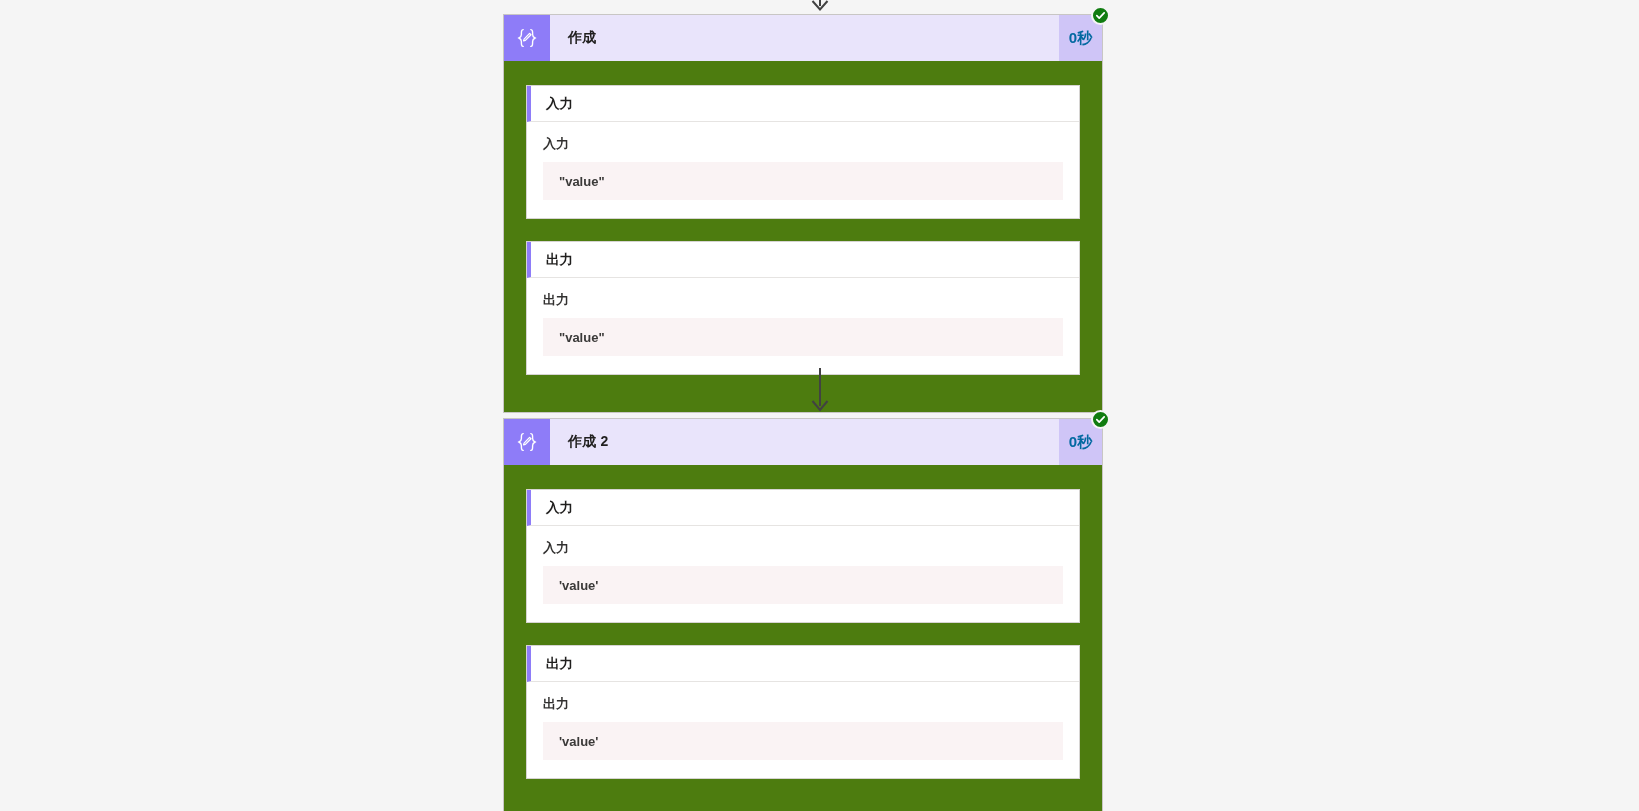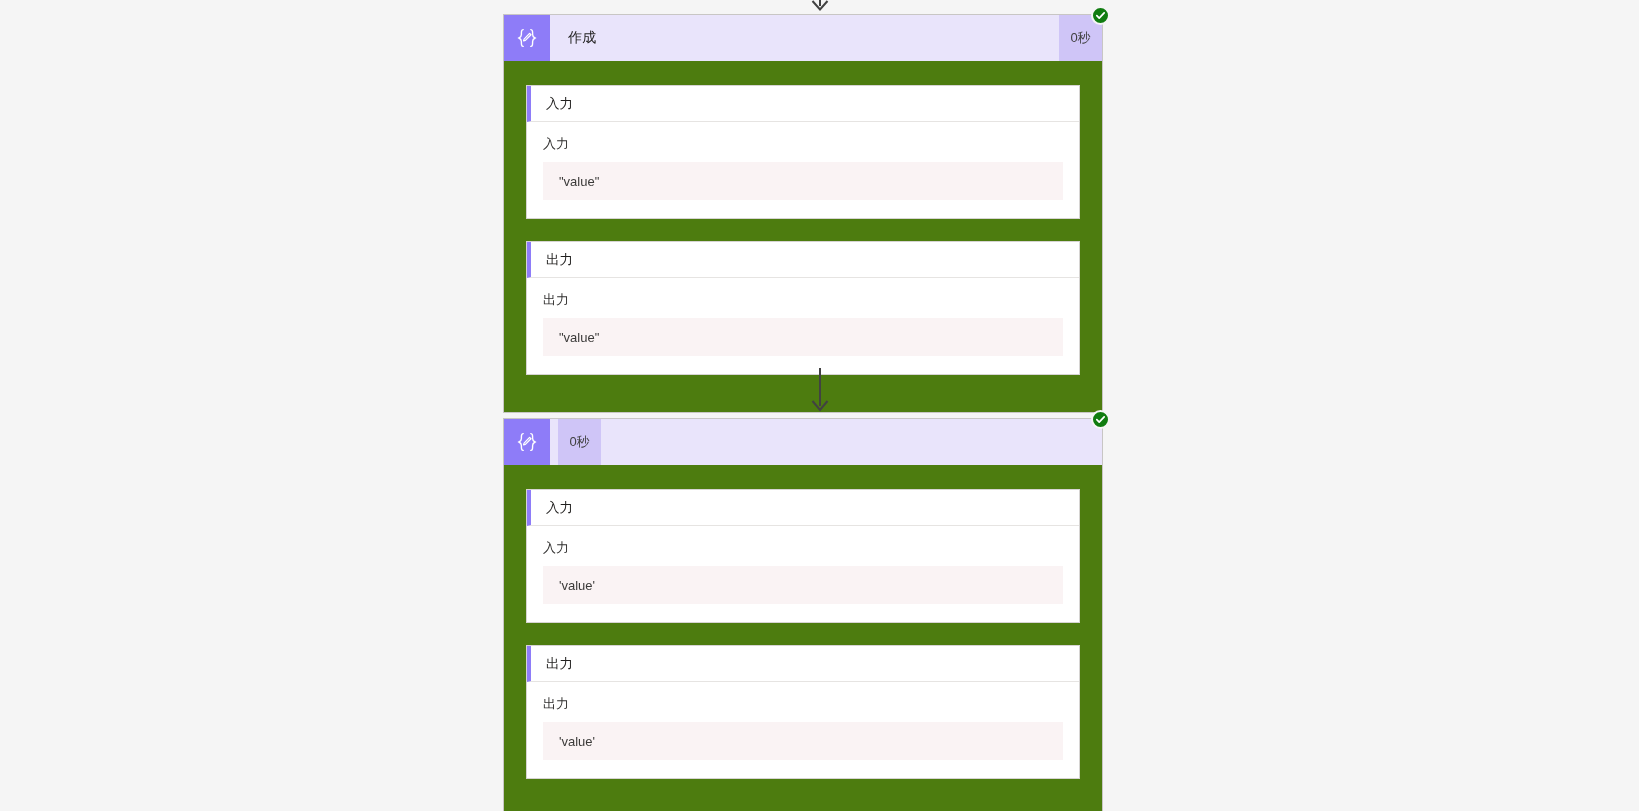--- a/index.html
+++ b/index.html
@@ -12,20 +12,21 @@
     background: #f5f5f5;
     font-family: "Liberation Sans", "DejaVu Sans", sans-serif;
     -webkit-font-smoothing: antialiased;
   }
 
   .canvas {
     position: relative;
     width: 1639px;
     height: 602px;
     background: #f5f5f5;
+    font-weight: bold;
   }
 
   
   .connector {
     position: absolute;
     left: 0;
     width: 1639px;
     display: flex;
     justify-content: center;
     pointer-events: none;
@@ -69,24 +70,23 @@
     letter-spacing: .2px;
   }
 
   .card-duration {
     min-width: 43px;
     padding: 0 9px;
     background: #cfc5f7;
     display: flex;
     align-items: center;
     justify-content: center;
-    font-size: 13px;
-    color: #404040;
+    font-size: 15px;
+    color: #0369a1;
     white-space: nowrap;
-    margin-left: 8px;
   }
 
   .status-badge {
     position: absolute;
     top: -9px;
     right: -8px;
     width: 19px;
     height: 19px;
     border-radius: 50%;
     background: #107c10;
@@ -211,20 +211,21 @@
   <div class="action-card" style="top:418px;">
 
     <div class="card-header">
       <div class="card-icon">
         <svg width="26" height="26" viewBox="0 0 26 26" aria-hidden="true">
           <path d="M9.2 4.6 C7.2 4.6 7.4 7.4 7.4 9.4 C7.4 11.4 6.2 12.4 5.0 13 C6.2 13.6 7.4 14.6 7.4 16.6 C7.4 18.6 7.2 21.4 9.2 21.4" fill="none" stroke="#ffffff" stroke-width="1.4" stroke-linecap="round"></path>
           <path d="M16.8 4.6 C18.8 4.6 18.6 7.4 18.6 9.4 C18.6 11.4 19.8 12.4 21.0 13 C19.8 13.6 18.6 14.6 18.6 16.6 C18.6 18.6 18.8 21.4 16.8 21.4" fill="none" stroke="#ffffff" stroke-width="1.4" stroke-linecap="round"></path>
           <path d="M15.6 8.4 L17.0 9.8 L11.4 15.4 L9.6 15.9 L10.1 14.1 Z" fill="none" stroke="#ffffff" stroke-width="1.3" stroke-linejoin="round"></path>
         </svg>
       </div>
+      <div class="card-title">作成 2</div>
       <div class="card-duration">0秒</div>
       <div class="status-badge">
         <svg width="11" height="11" viewBox="0 0 12 12" aria-hidden="true">
           <path d="M2 6.2 L4.6 8.8 L10 3.2" fill="none" stroke="#ffffff" stroke-width="1.9" stroke-linecap="round" stroke-linejoin="round"></path>
         </svg>
       </div>
     </div>
 
     <div class="card-body">
 

